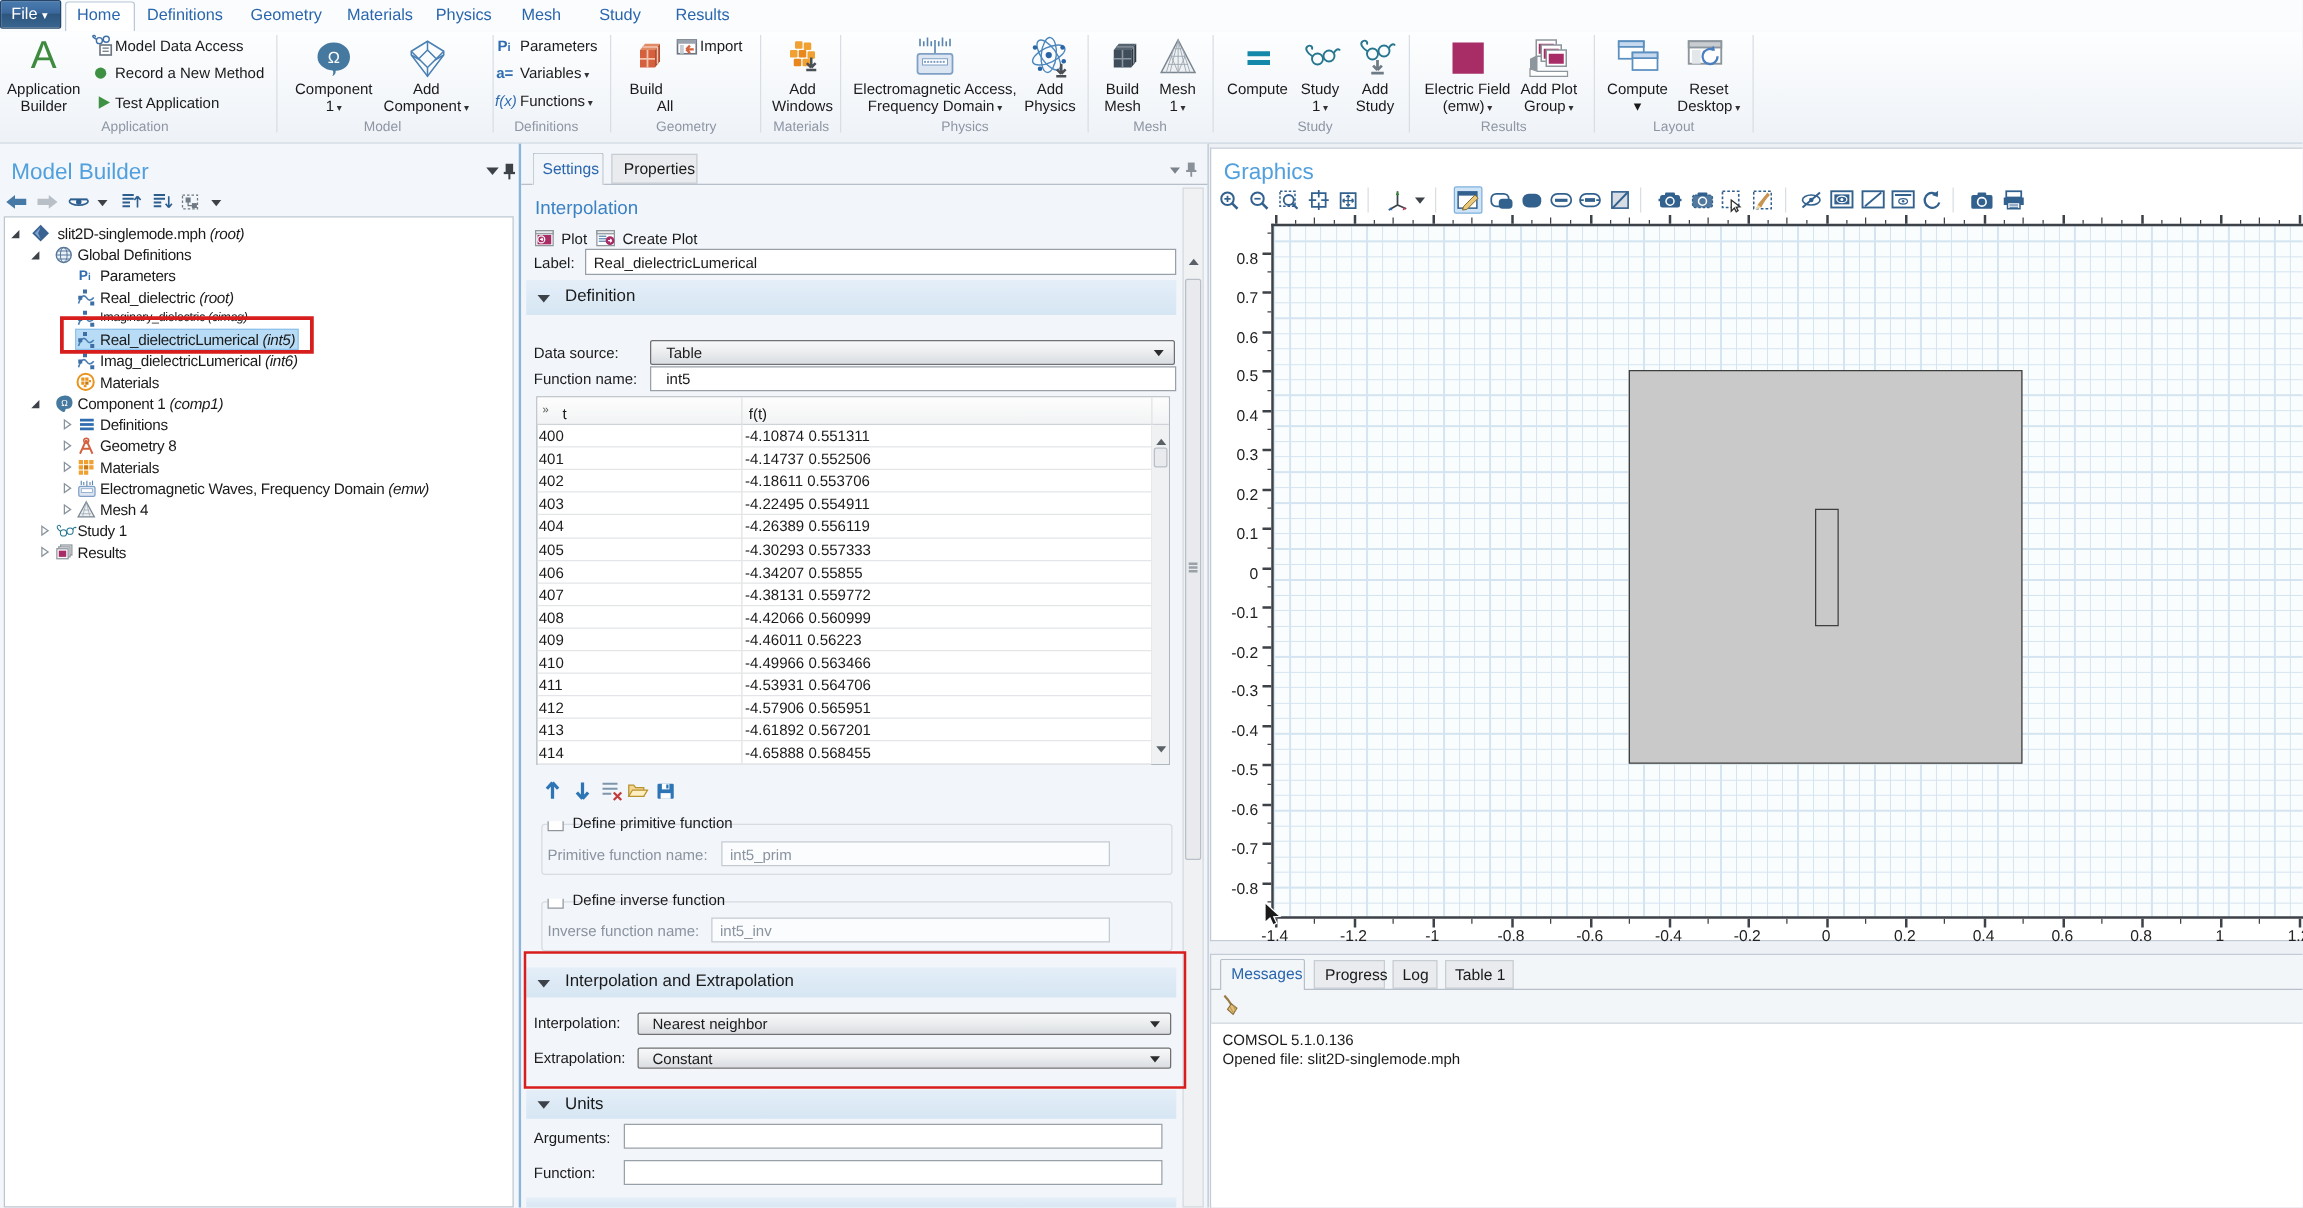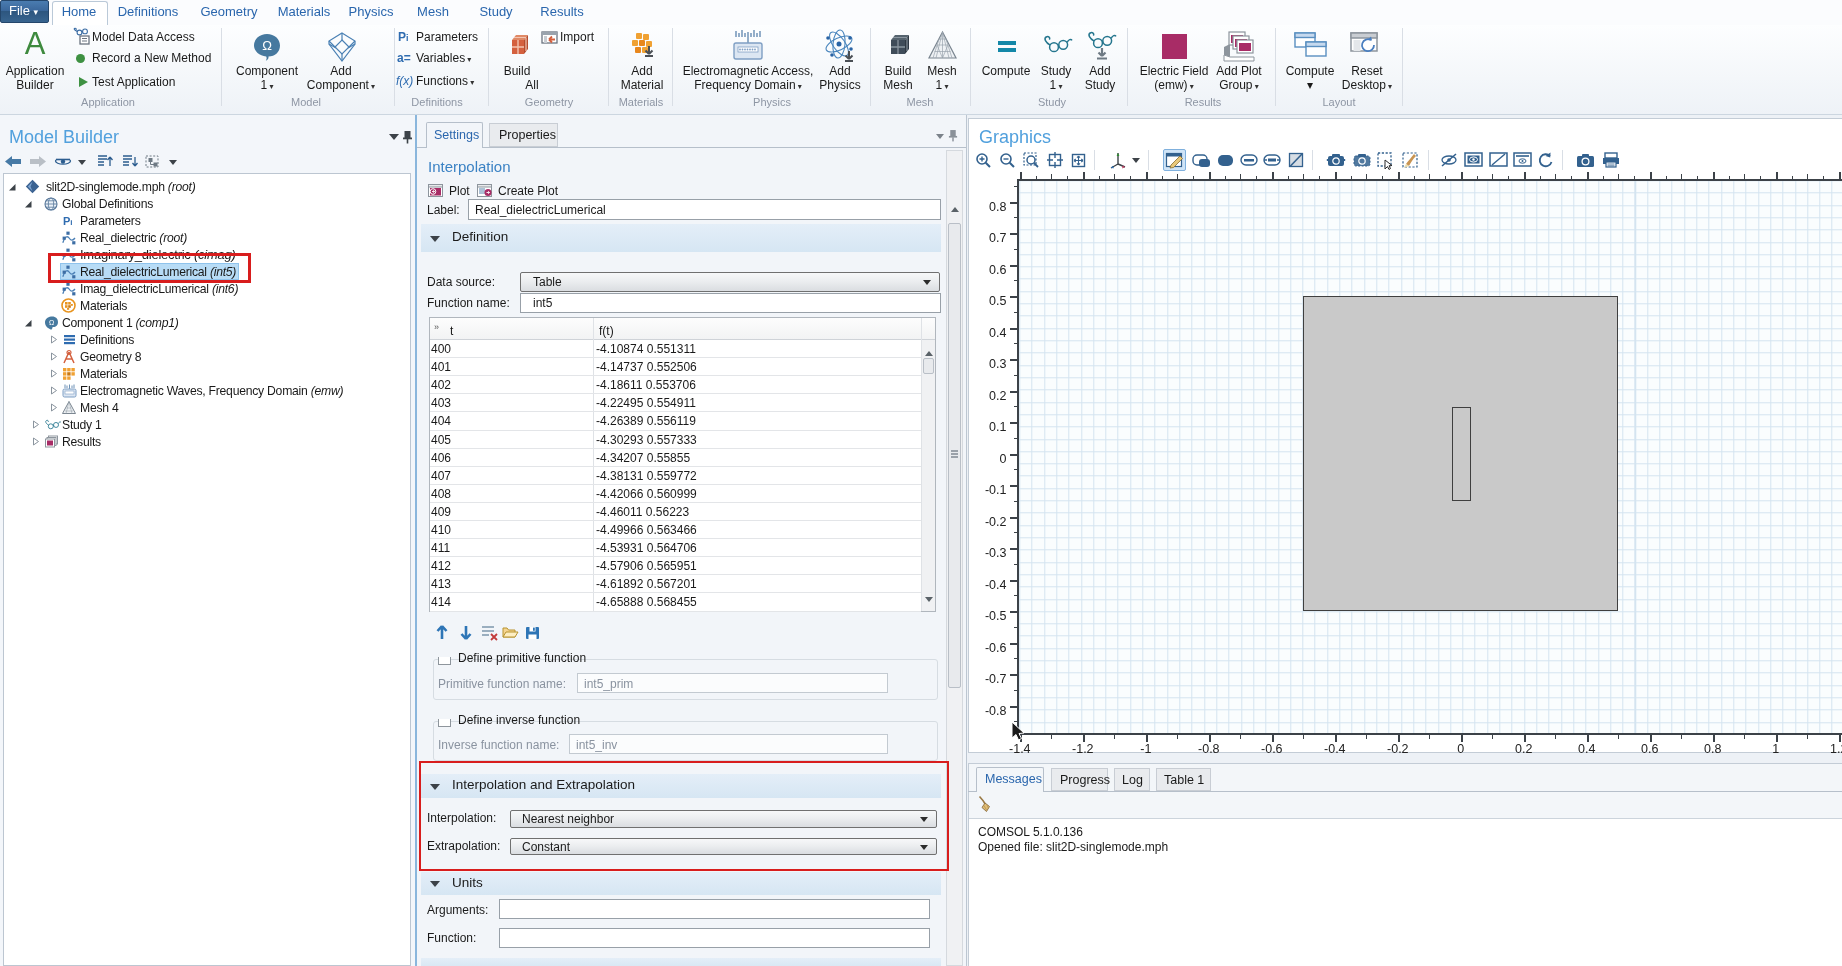--- a/index.html
+++ b/index.html
@@ -49,21 +49,21 @@
 <g fill="#f0a132">
 <rect x="8" y="1" width="6" height="6" rx="1"></rect>
       <rect x="15" y="2" width="6" height="6" rx="1"></rect>
 <rect x="4" y="8" width="6" height="6" rx="1"></rect>
       <rect x="11" y="8" width="6" height="6" rx="1" fill="#e8871c"></rect>
       <rect x="18" y="9" width="6" height="6" rx="1"></rect>
 <rect x="7" y="15" width="6" height="6" rx="1" fill="#e8871c"></rect>
       <rect x="14" y="15" width="6" height="6" rx="1"></rect>
 </g>
 <path d="M21 14 L21 22 M21 22 L17.5 18.5 M21 22 L24.5 18.5 M17 24 L25 24" stroke="#4a4f55" stroke-width="2" fill="none"></path>
-</svg><div class="t tc" style="left:642px;top:64px">Add</div><div class="t tc" style="left:642px;top:78px">Material</div><svg style="left:728px;top:29px" width="40" height="34" viewBox="0 0 40 34">
+</svg><div class="t tc" style="left:642px;top:64px">Add</div><div class="t tc" style="left:642px;top:78px">Windows</div><svg style="left:728px;top:29px" width="40" height="34" viewBox="0 0 40 34">
 <g stroke="#5b84ad" stroke-width="1.3" fill="none">
 <line x1="8" y1="2" x2="8" y2="8"></line>
       <line x1="11" y1="4" x2="11" y2="8"></line>
       <line x1="14" y1="1" x2="14" y2="8"></line>
 <line x1="17" y1="4" x2="17" y2="8"></line>
       <line x1="23" y1="4" x2="23" y2="8"></line>
       <line x1="26" y1="1" x2="26" y2="8"></line>
 <line x1="29" y1="4" x2="29" y2="8"></line>
       <line x1="32" y1="2" x2="32" y2="8"></line>
 <line x1="20" y1="3" x2="20" y2="14"></line>
@@ -188,21 +188,21 @@
     </svg><div class="t" style="left:62px;top:196.5px;font-size:12.2px;letter-spacing:-0.25px">Global Definitions</div><div class="t" style="left:63px;top:213.5px;color:#2f6cb0;font-weight:bold;font-size:11px">P<span style="font-size:8px">i</span></div><div class="t" style="left:80px;top:213.5px;font-size:12.2px;letter-spacing:-0.25px">Parameters</div><svg style="left:62px;top:230.5px" width="14" height="14" viewBox="0 0 14 14">
 <path d="M0.8 11.8 C3 5,5.5 4.5,7.5 7.5 C9 9.8,11 9.5,13 7" fill="none" stroke="#4a7fb5" stroke-width="1.3"></path>
 <rect x="4.4" y="0.6" width="3.2" height="3.2" fill="#3d6ea5"></rect>
 <rect x="0.6" y="5.6" width="3.2" height="3.2" fill="#3d6ea5"></rect>
 <rect x="10.2" y="10.2" width="3.2" height="3.2" fill="#3d6ea5"></rect>
     </svg><div class="t" style="left:80px;top:230.5px;font-size:12.2px;letter-spacing:-0.25px">Real_dielectric <i>(root)</i></div><svg style="left:62px;top:247.5px" width="14" height="14" viewBox="0 0 14 14">
 <path d="M0.8 11.8 C3 5,5.5 4.5,7.5 7.5 C9 9.8,11 9.5,13 7" fill="none" stroke="#4a7fb5" stroke-width="1.3"></path>
 <rect x="4.4" y="0.6" width="3.2" height="3.2" fill="#3d6ea5"></rect>
 <rect x="0.6" y="5.6" width="3.2" height="3.2" fill="#3d6ea5"></rect>
 <rect x="10.2" y="10.2" width="3.2" height="3.2" fill="#3d6ea5"></rect>
-    </svg><div class="t" style="left:80px;top:247.5px;font-size:13px;letter-spacing:-0.25px">Imaginary_dielectric <i>(cimag)</i></div><div class="ab" style="left:60px;top:263.0px;width:179px;height:16.5px;background:#b8dcf6;border:1px solid #8fc3ec"></div><svg style="left:62px;top:264.5px" width="14" height="14" viewBox="0 0 14 14">
+    </svg><div class="t" style="left:80px;top:247.5px;font-size:10px;letter-spacing:-0.25px">Imaginary_dielectric <i>(cimag)</i></div><div class="ab" style="left:60px;top:263.0px;width:179px;height:16.5px;background:#b8dcf6;border:1px solid #8fc3ec"></div><svg style="left:62px;top:264.5px" width="14" height="14" viewBox="0 0 14 14">
 <path d="M0.8 11.8 C3 5,5.5 4.5,7.5 7.5 C9 9.8,11 9.5,13 7" fill="none" stroke="#4a7fb5" stroke-width="1.3"></path>
 <rect x="4.4" y="0.6" width="3.2" height="3.2" fill="#3d6ea5"></rect>
 <rect x="0.6" y="5.6" width="3.2" height="3.2" fill="#3d6ea5"></rect>
 <rect x="10.2" y="10.2" width="3.2" height="3.2" fill="#3d6ea5"></rect>
     </svg><div class="t" style="left:80px;top:264.5px;font-size:12.2px;letter-spacing:-0.25px">Real_dielectricLumerical <i>(int5)</i></div><svg style="left:62px;top:281.5px" width="14" height="14" viewBox="0 0 14 14">
 <path d="M0.8 11.8 C3 5,5.5 4.5,7.5 7.5 C9 9.8,11 9.5,13 7" fill="none" stroke="#4a7fb5" stroke-width="1.3"></path>
 <rect x="4.4" y="0.6" width="3.2" height="3.2" fill="#3d6ea5"></rect>
 <rect x="0.6" y="5.6" width="3.2" height="3.2" fill="#3d6ea5"></rect>
 <rect x="10.2" y="10.2" width="3.2" height="3.2" fill="#3d6ea5"></rect>
     </svg><div class="t" style="left:80px;top:281.5px;font-size:12.2px;letter-spacing:-0.25px">Imag_dielectricLumerical <i>(int6)</i></div><svg style="left:61px;top:298.0px" width="15" height="15" viewBox="0 0 15 15">

